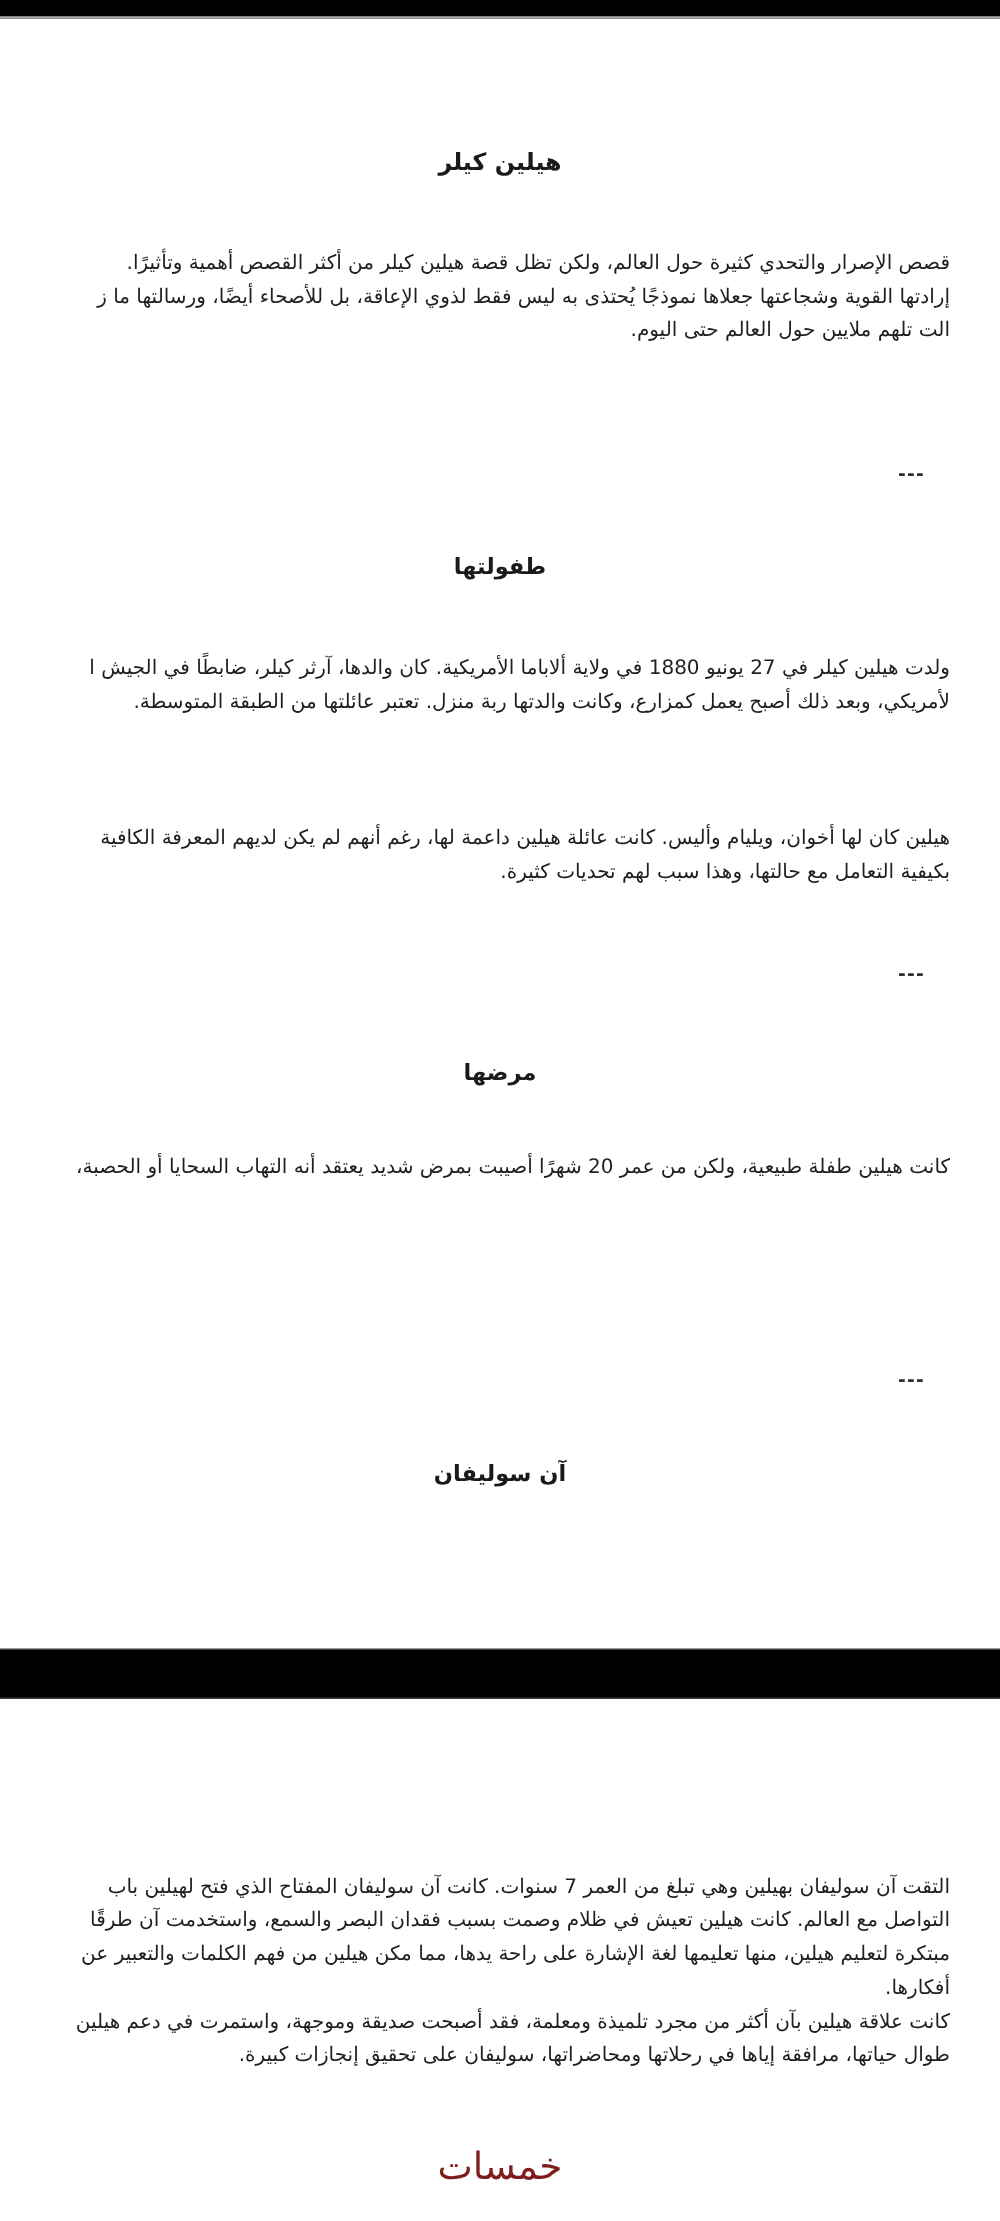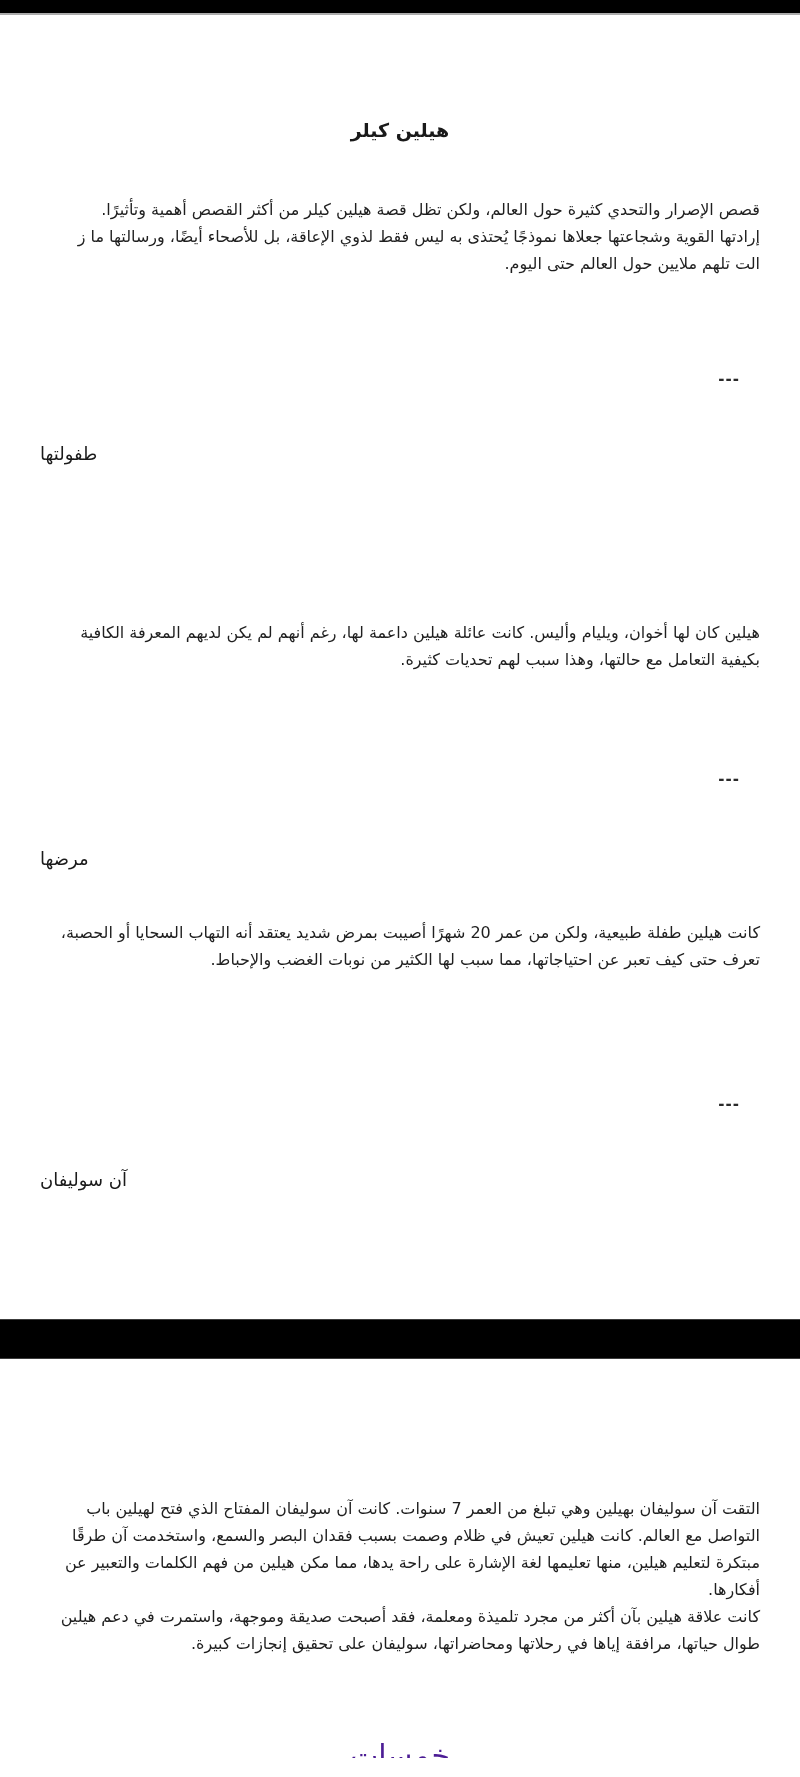--- a/index.html
+++ b/index.html
@@ -45,23 +45,23 @@
   .para .line {
     white-space: nowrap;
     height: 27px;
   }
   .heading {
     position: absolute;
     right: 40px;
     width: 720px;
     margin: 0;
     direction: rtl;
-    text-align: left;
+    text-align: center;
     font-size: 18px;
-    font-weight: normal;
+    font-weight: bold;
     color: #1a1a1a;
     line-height: 26px;
   }
   .separator {
     position: absolute;
     right: 60px;
     width: 700px;
     direction: rtl;
     text-align: right;
     font-size: 15px;
@@ -79,22 +79,21 @@
     border-top: 1px solid #3c3c3c;
     border-bottom: 1px solid #3c3c3c;
   }
   .watermark {
     position: absolute;
     top: 1714px; left: 0; right: 0;
     text-align: center;
     direction: rtl;
     font-size: 30px;
     line-height: 40px;
-    color: #4c1d95;
-    margin-top: 22px;
+    color: #7f1d1d;
   }
 </style>
 </head>
 <body>
 
 <div class="page">
 
   <div class="top-bar"></div>
 
   <h1 class="title">هيلين كيلر</h1>
@@ -102,33 +101,36 @@
   <div class="para" style="top:196px">
     <div class="line">قصص الإصرار والتحدي كثيرة حول العالم، ولكن تظل قصة هيلين كيلر من أكثر القصص أهمية وتأثيرًا.</div>
     <div class="line">إرادتها القوية وشجاعتها جعلاها نموذجًا يُحتذى به ليس فقط لذوي الإعاقة، بل للأصحاء أيضًا، ورسالتها ما ز</div>
     <div class="line">الت تلهم ملايين حول العالم حتى اليوم.</div>
   </div>
 
   <div class="separator" style="top:366px">---</div>
 
   <h2 class="heading" style="top:441px">طفولتها</h2>
 
+  <div class="para" style="top:520px">
+    <div class="line">ولدت هيلين كيلر في 27 يونيو 1880 في ولاية ألاباما الأمريكية. كان والدها، آرثر كيلر، ضابطًا في الجيش ا</div>
+    <div class="line">لأمريكي، وبعد ذلك أصبح يعمل كمزارع، وكانت والدتها ربة منزل. تعتبر عائلتها من الطبقة المتوسطة.</div>
+  </div>
 
-  <div class="para" style="top:619px">
+  <div class="para" style="top:656px">
     <div class="line">هيلين كان لها أخوان، ويليام وأليس. كانت عائلة هيلين داعمة لها، رغم أنهم لم يكن لديهم المعرفة الكافية</div>
     <div class="line">بكيفية التعامل مع حالتها، وهذا سبب لهم تحديات كثيرة.</div>
   </div>
 
   <div class="separator" style="top:766px">---</div>
 
   <h2 class="heading" style="top:846px">مرضها</h2>
 
   <div class="para" style="top:919px">
     <div class="line">كانت هيلين طفلة طبيعية، ولكن من عمر 20 شهرًا أصيبت بمرض شديد يعتقد أنه التهاب السحايا أو الحصبة،</div>
-    <div class="line">تعرف حتى كيف تعبر عن احتياجاتها، مما سبب لها الكثير من نوبات الغضب والإحباط.</div>
   </div>
 
   <div class="separator" style="top:1091px">---</div>
 
   <h2 class="heading" style="top:1167px">آن سوليفان</h2>
 
   <div class="black-bar"></div>
 
   <div class="para" style="top:1495px">
     <div class="line">التقت آن سوليفان بهيلين وهي تبلغ من العمر 7 سنوات. كانت آن سوليفان المفتاح الذي فتح لهيلين باب</div>

